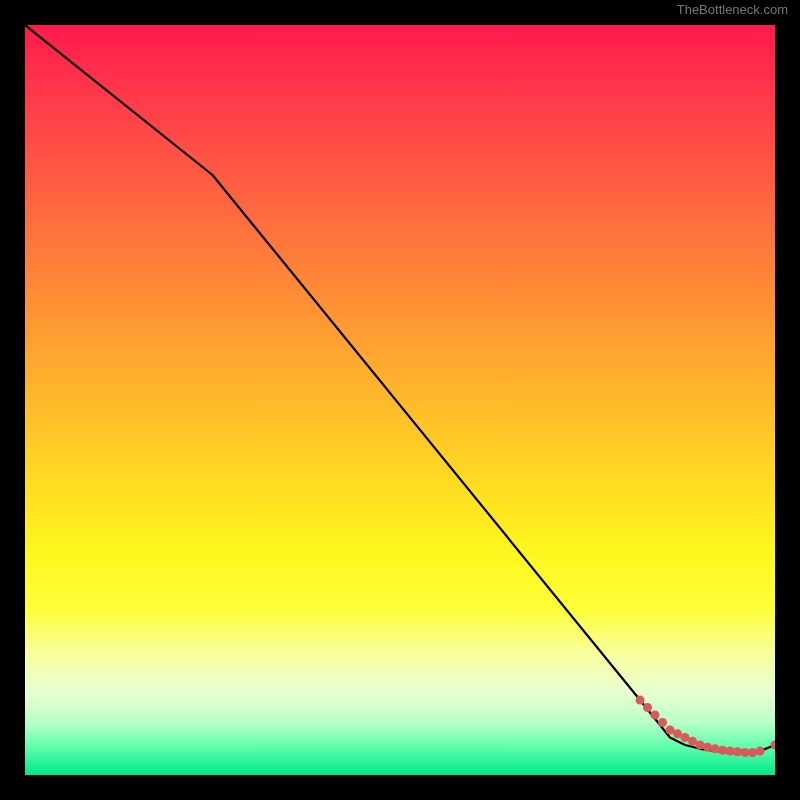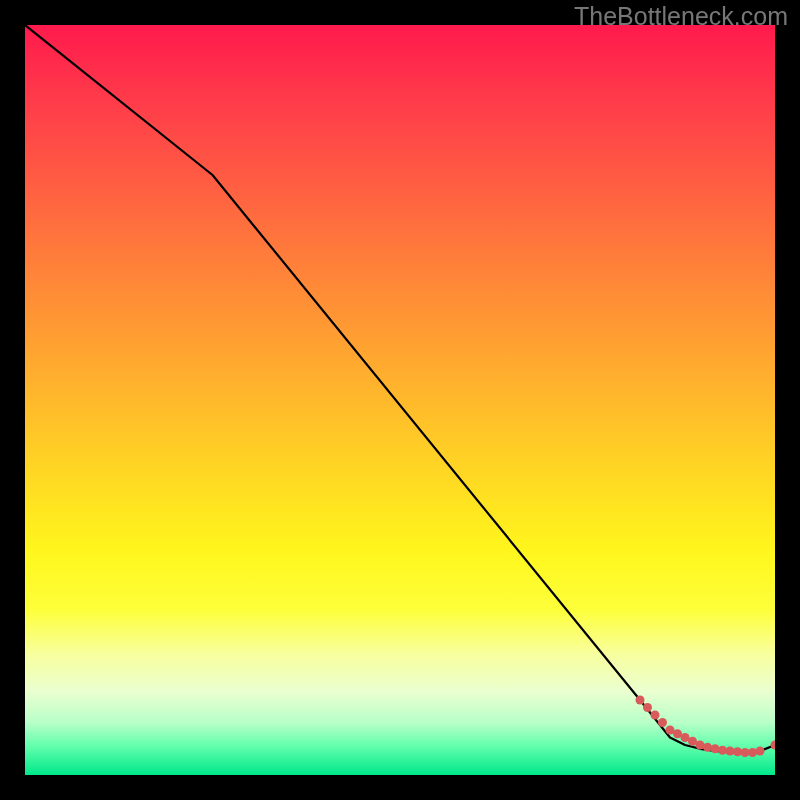--- a/index.html
+++ b/index.html
@@ -9,21 +9,21 @@
     background: #000;
     position: relative;
     font-family: Arial, Helvetica, sans-serif;
     overflow: hidden;
   }
   .watermark {
     position: absolute;
     top: 2px;
     right: 12px;
     color: #777;
-    font-size: 25px;
+    font-size: 13px;
     font-weight: 400;
     z-index: 10;
   }
   .plot-area {
     position: absolute;
     left: 25px;
     top: 25px;
     width: 750px;
     height: 750px;
     background: linear-gradient(to bottom,

